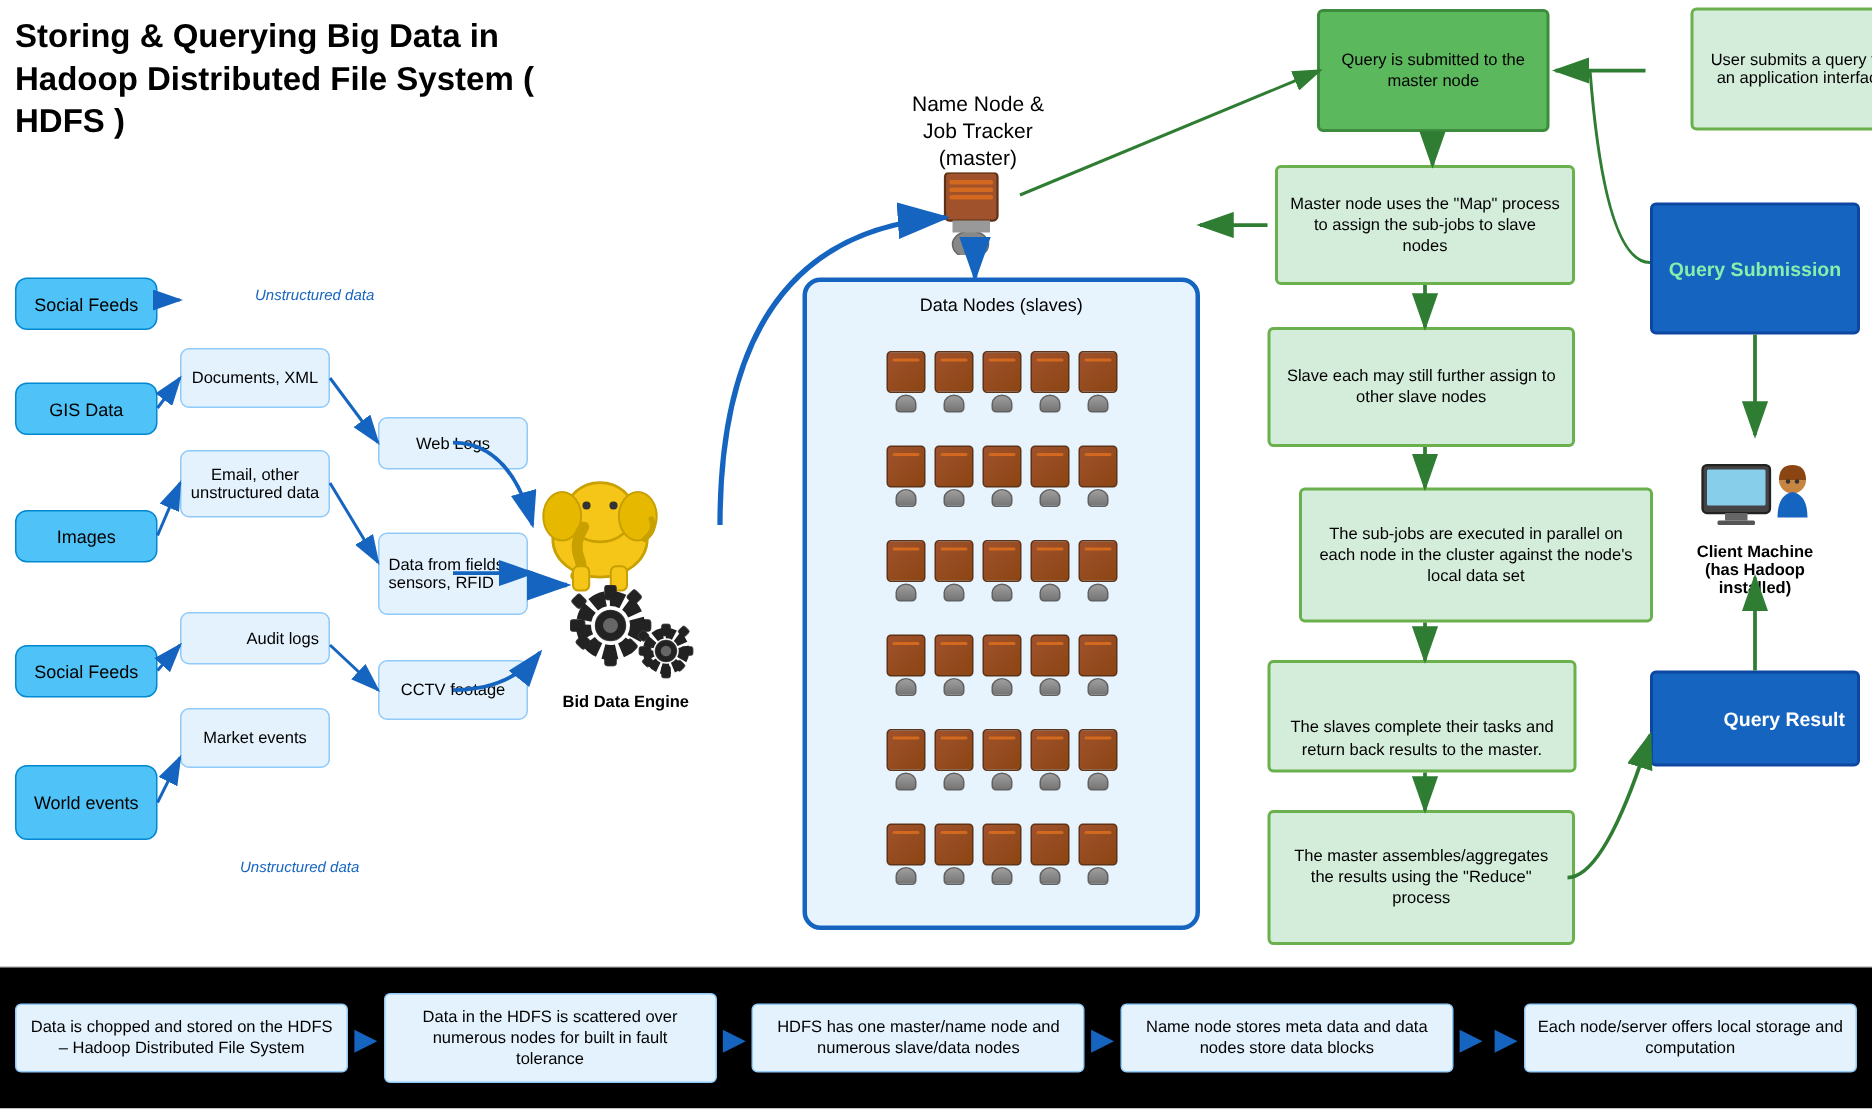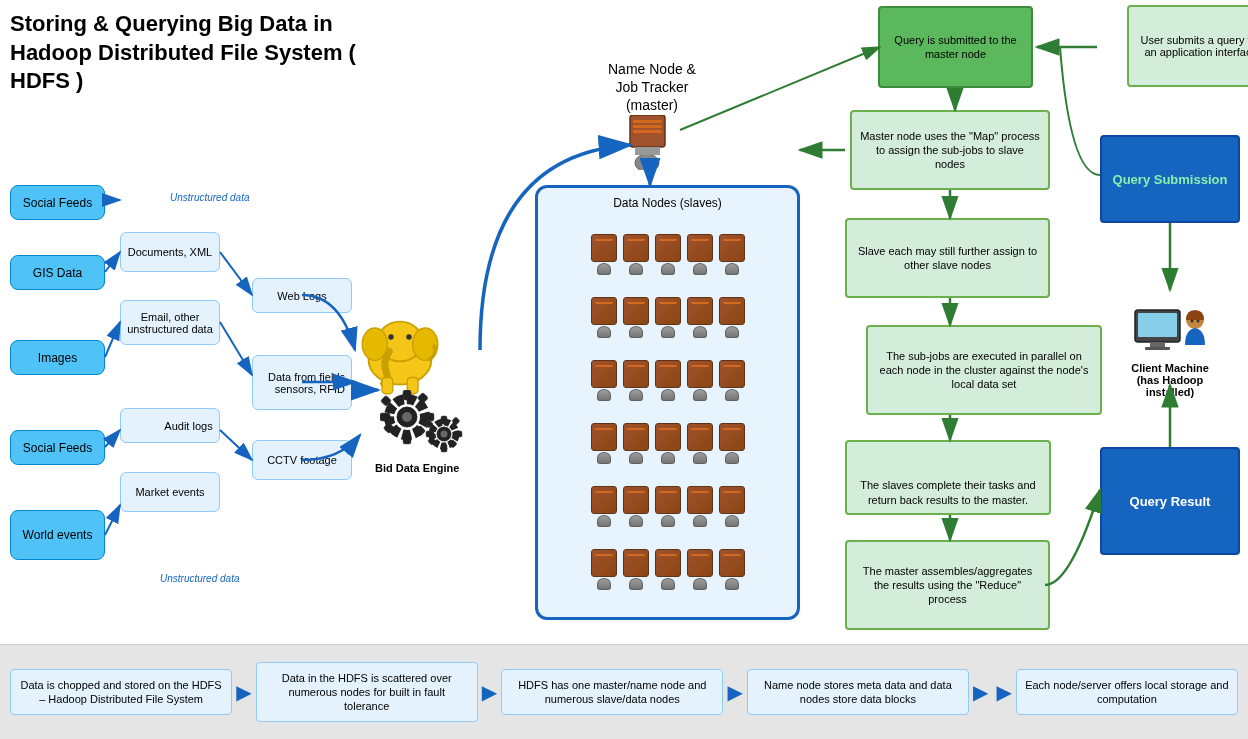--- a/index.html
+++ b/index.html
@@ -102,21 +102,21 @@
     .bottom-flow {
       position: absolute;
       bottom: 0;
       left: 0;
       right: 0;
       height: 95px;
       display: flex;
       align-items: center;
       gap: 0;
       padding: 5px 10px;
-      background: #e5e5e5;
+      background: #000000;
       border-top: 1px solid #ccc;
     }
 
     .bottom-arrow {
       font-size: 20px;
       color: #1565c0;
       padding: 0 4px;
       flex-shrink: 0;
     }
 
@@ -199,21 +199,21 @@
   <div class="data-source-box" style="left:10px;top:510px;width:95px;height:50px;display:flex;align-items:center;justify-content:center;">World events</div>
 
   <div class="unstructured-label" style="left:170px;top:192px;">Unstructured data</div>
   <div class="unstructured-label" style="left:160px;top:573px;">Unstructured data</div>
 
   <div class="middle-box" style="left:120px;top:232px;width:100px;height:40px;display:flex;align-items:center;justify-content:center;">Documents, XML</div>
   <div class="middle-box" style="left:120px;top:300px;width:100px;height:45px;display:flex;align-items:center;justify-content:center;">Email, other unstructured data</div>
   <div class="middle-box" style="left:120px;top:408px;width:100px;height:35px;display:flex;align-items:center;justify-content:center;padding-left:43px;">Audit logs</div>
   <div class="middle-box" style="left:120px;top:472px;width:100px;height:40px;display:flex;align-items:center;justify-content:center;">Market events</div>
   <div class="middle-box" style="left:252px;top:278px;width:100px;height:35px;display:flex;align-items:center;justify-content:center;">Web Logs</div>
-  <div class="middle-box" style="left:252px;top:355px;width:100px;height:55px;display:flex;align-items:center;justify-content:center;text-align:right;">Data from fields sensors, RFID</div>
+  <div class="middle-box" style="left:252px;top:355px;width:100px;height:55px;display:flex;align-items:center;justify-content:center;text-align:left;">Data from fields sensors, RFID</div>
   <div class="middle-box" style="left:252px;top:440px;width:100px;height:40px;display:flex;align-items:center;justify-content:center;">CCTV footage</div>
 
   <div style="position:absolute;left:355px;top:310px;width:90px;height:90px;">
     <svg viewBox="0 0 100 100" width="90" height="90">
 
       <ellipse cx="50" cy="55" rx="35" ry="28" fill="#f5c518" stroke="#c8a000" stroke-width="2"></ellipse>
       <ellipse cx="50" cy="35" rx="25" ry="22" fill="#f5c518" stroke="#c8a000" stroke-width="2"></ellipse>
 
       <ellipse cx="22" cy="38" rx="14" ry="18" fill="#e6b800" stroke="#c8a000" stroke-width="1.5"></ellipse>
       <ellipse cx="78" cy="38" rx="14" ry="18" fill="#e6b800" stroke="#c8a000" stroke-width="1.5"></ellipse>
@@ -459,21 +459,21 @@
   </div>
 
   <div style="position:absolute;left:1095px;top:5px;width:148px;min-height:82px;background:#d4edda;border:2px solid #6ab04c;border-radius:4px;padding:8px;text-align:center;font-size:11px;display:flex;align-items:center;justify-content:center;margin-left:32px;">
     <span>User submits a query via an application interface</span>
   </div>
 
   <div style="position:absolute;left:1100px;top:135px;width:140px;height:88px;background:#1565c0;border:2px solid #0d47a1;border-radius:4px;padding:8px;text-align:center;font-size:13px;font-weight:bold;color:#86efac;display:flex;align-items:center;justify-content:center;">
     <span>Query Submission</span>
   </div>
 
-  <div style="position:absolute;left:1100px;top:447px;width:140px;height:108px;background:#1565c0;border:2px solid #0d47a1;border-radius:4px;padding:8px;text-align:center;font-size:13px;font-weight:bold;color:#fff;display:flex;align-items:center;justify-content:center;">
+  <div style="position:absolute;left:1100px;top:447px;width:140px;height:64px;background:#1565c0;border:2px solid #0d47a1;border-radius:4px;padding:8px;text-align:center;font-size:13px;font-weight:bold;color:#fff;display:flex;align-items:center;justify-content:flex-end;">
     <span>Query Result</span>
   </div>
 
   <div style="position:absolute;left:1110px;top:290px;width:120px;text-align:center;">
 
     <svg width="80" height="70" viewBox="0 0 80 70" style="display:block;margin:0 auto;">
 
       <rect x="5" y="20" width="45" height="32" rx="3" fill="#444" stroke="#222" stroke-width="1.5"></rect>
       <rect x="8" y="23" width="39" height="24" rx="1" fill="#87CEEB"></rect>
       <rect x="20" y="52" width="15" height="5" fill="#666"></rect>

